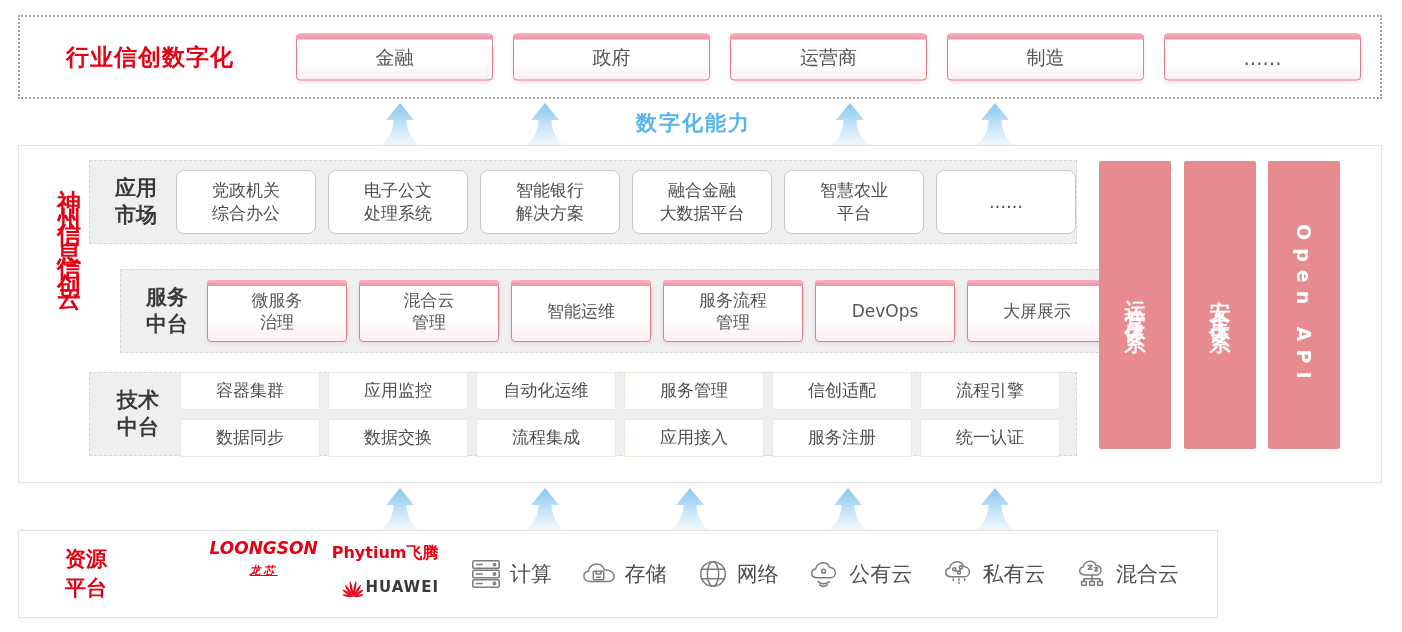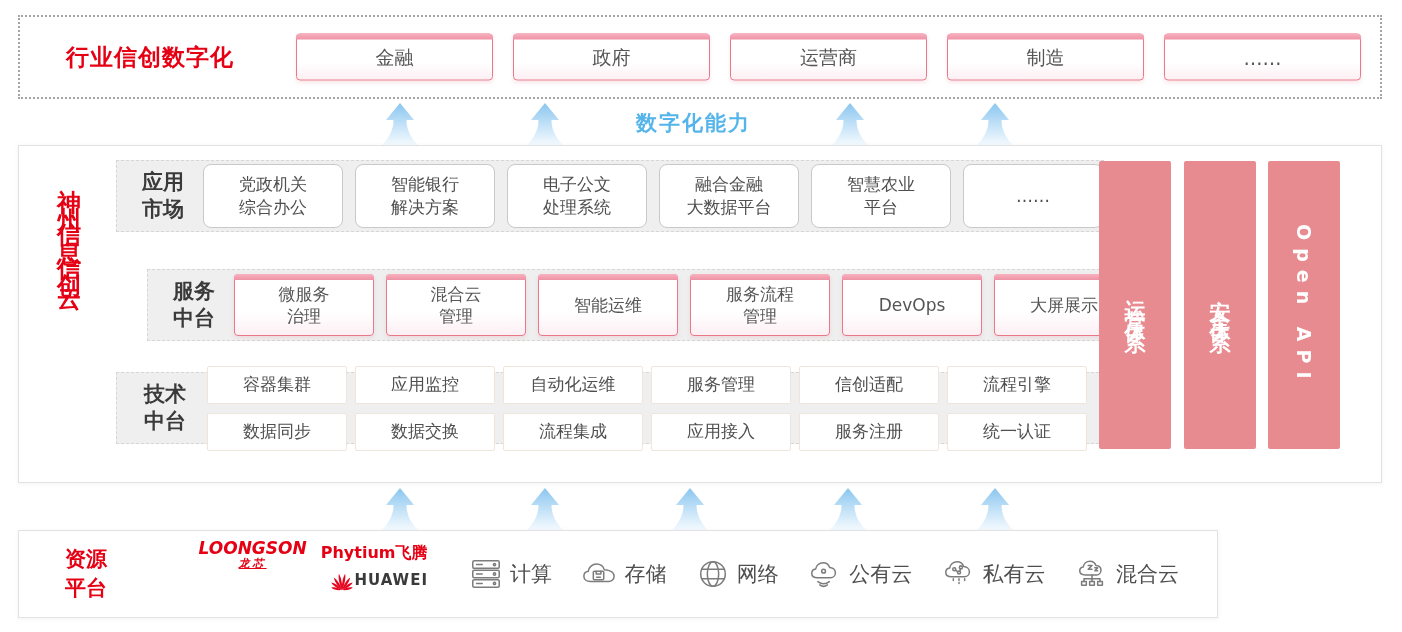--- a/index.html
+++ b/index.html
@@ -34,21 +34,21 @@
   .tab-box.mid{width:140px;height:62px;font-size:17px;line-height:1.32;text-align:center;white-space:pre-line;}
   
   .capability-label{position:absolute;top:109px;left:636px;font-size:21px;font-weight:bold;color:var(--blue);letter-spacing:2px;}
   .arrow{position:absolute;width:46px;height:42px;}
   
   .main-box{position:absolute;left:18px;top:145px;width:1364px;height:338px;background:#fff;border:1px solid #e2e2e2;box-shadow:0 1px 5px rgba(0,0,0,.05);}
   .platform-title{
     position:absolute;left:34px;top:24px;writing-mode:vertical-rl;text-orientation:upright;
     font-size:24px;font-weight:bold;color:var(--red);letter-spacing:17px;
   }
-  .prow{position:absolute;left:97px;width:988px;height:72px;background:#efefef;border:1px dashed #d6d6d6;display:flex;align-items:center;}
+  .prow{position:absolute;left:70px;width:988px;height:84px;background:#efefef;border:1px dashed #d6d6d6;display:flex;align-items:center;}
   .prow.app{top:14px;}
   .prow.service{top:123px;margin-left:31px;}
   .prow.tech{top:226px;}
   .row-label{width:64px;margin-left:16px;font-size:21px;font-weight:bold;color:#3a3a3a;white-space:pre-line;line-height:1.3;text-align:center;}
   .row-items{display:flex;gap:12px;margin-left:10px;}
   .plain-box{
     width:140px;height:64px;background:#fff;border:1px solid #c9c9c9;border-radius:8px;
     display:flex;align-items:center;justify-content:center;text-align:center;
     font-size:17px;color:var(--gray-text);white-space:pre-line;line-height:1.35;
   }
@@ -60,24 +60,24 @@
   }
   .side-bar{
     position:absolute;top:15px;width:72px;height:288px;background:var(--bar-pink);border-radius:2px;
     display:flex;align-items:center;justify-content:center;color:#fff;font-weight:bold;
   }
   .side-bar .vcjk{writing-mode:vertical-rl;text-orientation:upright;font-size:21px;letter-spacing:11px;}
   .side-bar .vlatin{writing-mode:vertical-rl;font-size:19px;letter-spacing:8px;}
   
   .resource-box{position:absolute;left:18px;top:530px;width:1200px;height:88px;background:#fff;border:1px solid #e2e2e2;box-shadow:0 1px 5px rgba(0,0,0,.05);}
   .resource-label{position:absolute;left:46px;top:50%;transform:translateY(-50%);font-size:21px;font-weight:bold;color:var(--red);white-space:pre-line;line-height:1.4;}
-  .vendors{position:absolute;left:179px;top:9px;width:230px;}
+  .vendors{position:absolute;left:190px;top:9px;width:230px;}
   .vendor-row1{display:flex;align-items:flex-start;gap:14px;justify-content:center;}
   .loongson{color:var(--red);font-weight:bold;font-style:italic;font-size:17px;text-align:center;line-height:1;}
-  .loongson-sub{display:block;font-size:11px;letter-spacing:3px;margin-top:1px;text-decoration:underline;}
+  .loongson-sub{display:block;font-size:11px;letter-spacing:3px;margin-top:8px;text-decoration:underline;}
   .phytium{color:var(--red);font-weight:bold;font-size:16px;margin-top:3px;}
   .vendor-row2{display:flex;align-items:center;justify-content:flex-end;margin-top:0;}
   .huawei-text{font-weight:bold;color:#3a3a3a;font-size:15px;letter-spacing:1px;}
   .resource-items{position:absolute;left:450px;right:38px;top:0;bottom:0;display:flex;align-items:center;justify-content:space-between;}
   .resource-item{display:flex;align-items:center;gap:7px;font-size:21px;color:var(--gray-text);}
   .ricon{display:flex;}
   .ricon svg{stroke:#7c7c7c;fill:none;stroke-width:1.6;stroke-linecap:round;stroke-linejoin:round;}
 </style>
 </head>
 <body>
@@ -131,24 +131,24 @@
 
   <div class="main-box">
     <div class="platform-title">神州信息信创云</div>
 
     <div class="prow app">
       <div class="row-label">应用
 市场</div>
       <div class="row-items">
         <div class="plain-box">党政机关
 综合办公</div>
+        <div class="plain-box">电子公文
+处理系统</div>
         <div class="plain-box">智能银行
 解决方案</div>
-        <div class="plain-box">电子公文
-处理系统</div>
         <div class="plain-box">融合金融
 大数据平台</div>
         <div class="plain-box">智慧农业
 平台</div>
         <div class="plain-box">……</div>
       </div>
     </div>
 
     <div class="prow service">
       <div class="row-label">服务

